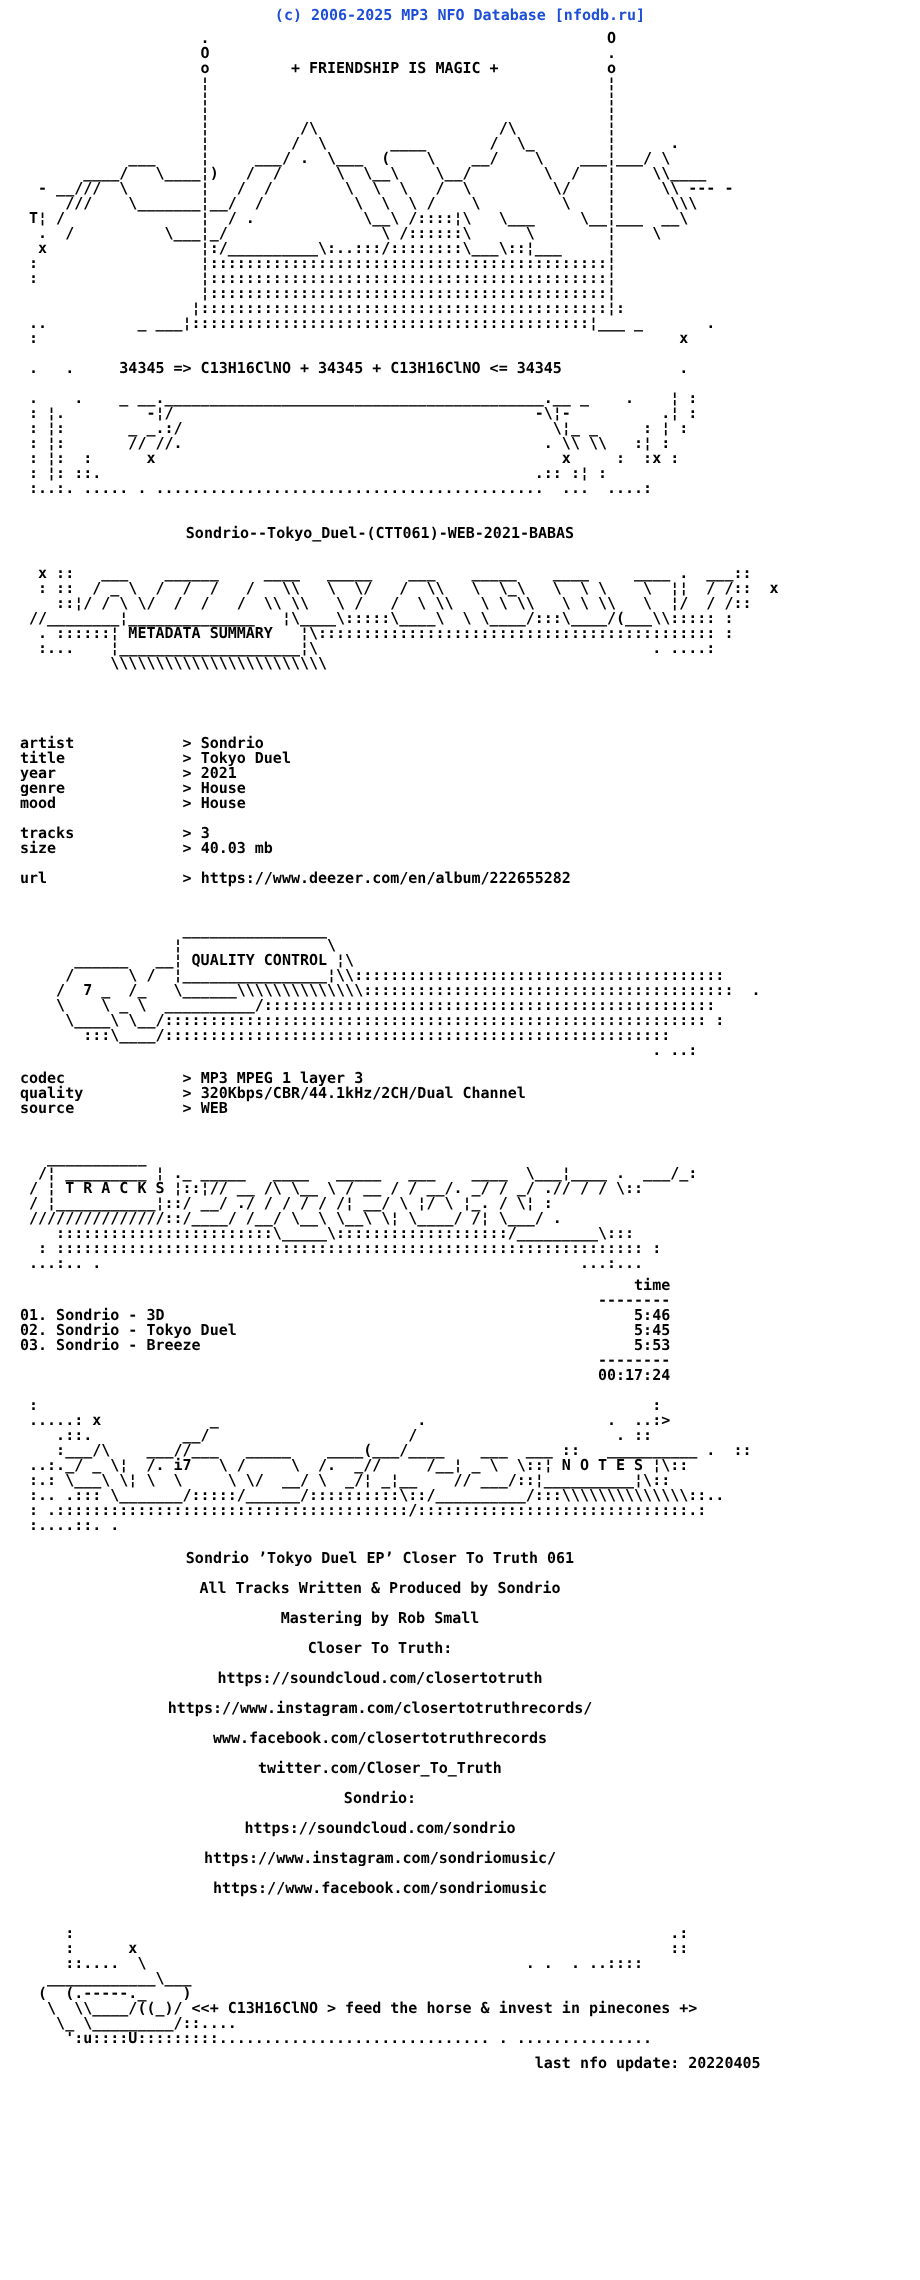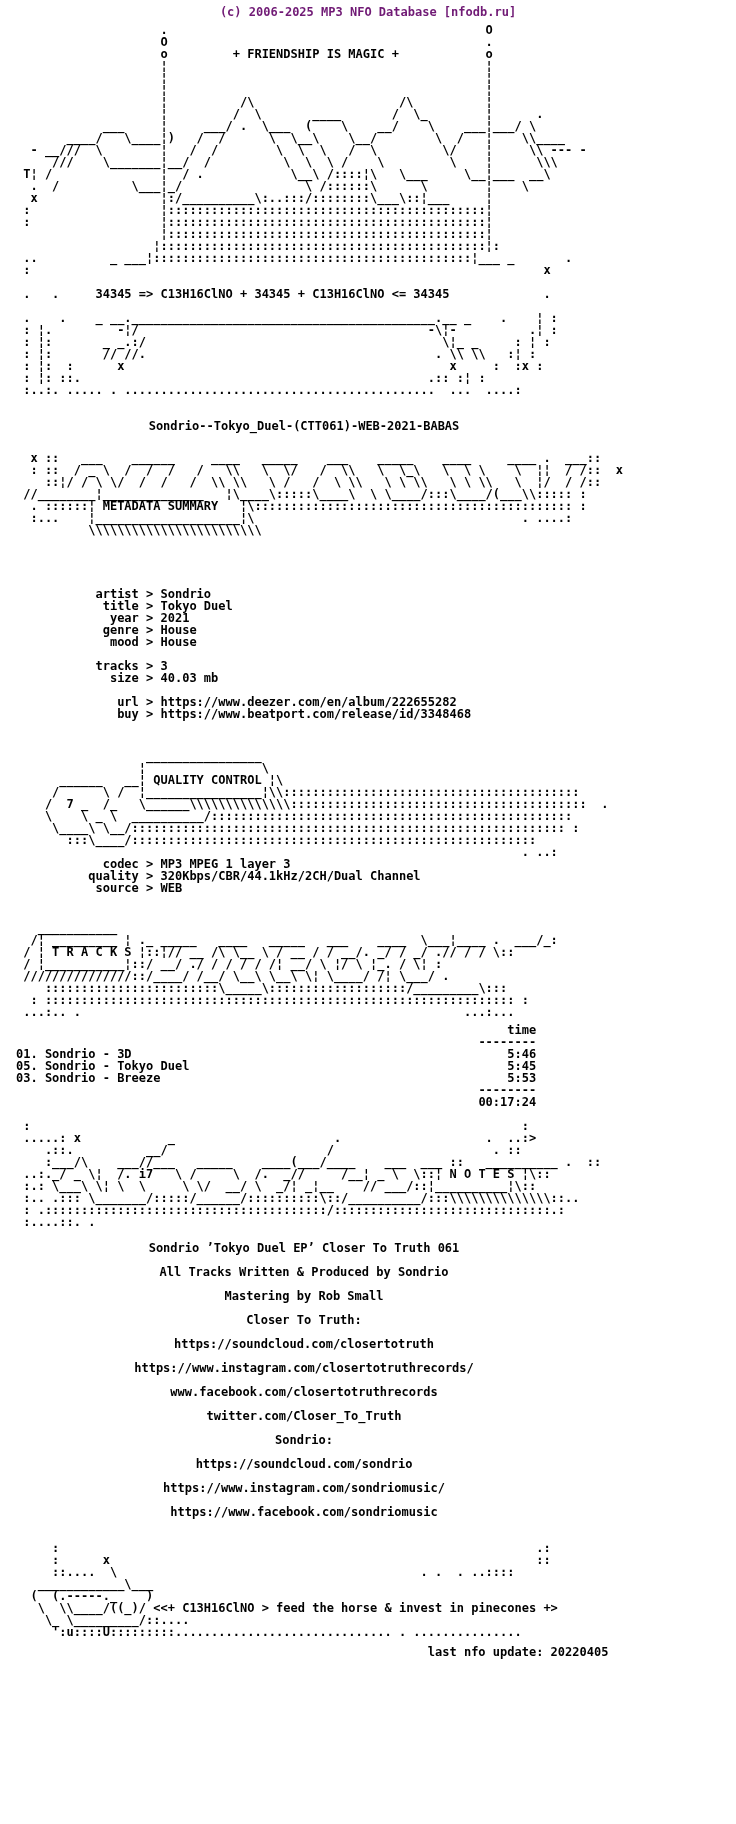--- a/index.html
+++ b/index.html
@@ -5,40 +5,40 @@
   * { margin:0; padding:0; box-sizing:border-box; }
   html,body { background:#ffffff; }
   body {
     width:736px; height:1824px; overflow:hidden;
     color:#000000;
     font-family:"DejaVu Sans Mono","Liberation Mono",monospace;
     font-size:12px; line-height:12px; font-weight:700;
   }
   pre { font:inherit; white-space:pre; }
   .page { width:736px; height:1824px; padding:4px 0 0 16px; overflow:hidden; }
-  #copyright { width:704px; text-align:center; margin-top:2px; color:#701a75; white-space:pre; }
+  #copyright { width:704px; text-align:center; margin-top:2px; color:#1d4ed8; white-space:pre; }
   .center80 { width:576px; text-align:center; white-space:pre; }
   #art-top      { margin-top:6px; }
   #episode      { margin-top:46px; }
   #release      { margin-top:24px; }
   #art-meta     { margin-top:20px; }
   #meta-fields  { margin-top:52px; }
   .fgroup2 { margin-top:8px; }
   .fgroup3 { margin-top:12px; }
   .fgroup4 { margin-top:12px; }
   #art-quality  { margin-top:30px; }
-  #quality-fields { margin-top:0; }
+  #quality-fields { margin-top:10px; }
   #art-tracks   { margin-top:28px; }
   #tracks-block { margin-top:6px; width:72ch; }
   #art-notes    { margin-top:12px; }
   #notes        { margin-top:8px; line-height:24px; }
   #art-bottom   { margin-top:18px; }
   #update-line  { margin-top:8px; margin-left:57ch; white-space:pre; }
   .frow { white-space:pre; }
-  .flab { display:inline-block; width:17ch; text-align:right; }
+  .flab { display:inline-block; width:17ch; }
   .trow { display:flex; justify-content:space-between; white-space:pre; }
   .t-right { text-align:right; white-space:pre; }
 </style>
 </head>
 <body>
 
 <div class="page">
 
   <div id="copyright">(c) 2006-2025 MP3 NFO Database [nfodb.ru]</div>
 
@@ -92,21 +92,20 @@
       <div class="frow"><span class="flab">year</span><span> &gt; </span><span>2021</span></div>
       <div class="frow"><span class="flab">genre</span><span> &gt; </span><span>House</span></div>
       <div class="frow"><span class="flab">mood</span><span> &gt; </span><span>House</span></div>
     </div>
     <div class="fgroup3">
       <div class="frow"><span class="flab">tracks</span><span> &gt; </span><span>3</span></div>
       <div class="frow"><span class="flab">size</span><span> &gt; </span><span>40.03 mb</span></div>
     </div>
     <div class="fgroup4">
       <div class="frow"><span class="flab">url</span><span> &gt; </span><span>https://www.deezer.com/en/album/222655282</span></div>
-      <div class="frow"><span class="flab">buy</span><span> &gt; </span><span>https://www.beatport.com/release/id/3348468</span></div>
     </div>
   </div>
 
   <pre id="art-quality">                  ________________
                  ¦                \
       ______   __¦ QUALITY CONTROL ¦\
      /      \ /  ¦________________¦\\:::::::::::::::::::::::::::::::::::::::::
     /  7 _  /_   \______\\\\\\\\\\\\\\:::::::::::::::::::::::::::::::::::::::::  .
     \    \ _ \  __________/::::::::::::::::::::::::::::::::::::::::::::::::::
      \____\ \__/:::::::::::::::::::::::::::::::::::::::::::::::::::::::::::: :
@@ -125,21 +124,21 @@
  / ¦___________¦::/ __/ ./ / / / / /¦ __/ \ ¦/ \ ¦_. / \¦ :
  ///////////////::/____/ /__/ \__\ \__\ \¦ \____/ /¦ \___/ .
     ::::::::::::::::::::::::\_____\:::::::::::::::::::/_________\:::
   : ::::::::::::::::::::::::::::::::::::::::::::::::::::::::::::::::: :
  ...:.. .                                                     ...:...</pre>
 
   <div id="tracks-block">
     <div class="t-right">time</div>
     <div class="t-right">--------</div>
     <div class="trow"><span>01. Sondrio - 3D</span><span>5:46</span></div>
-    <div class="trow"><span>05. Sondrio - Tokyo Duel</span><span>5:45</span></div>
+    <div class="trow"><span>02. Sondrio - Tokyo Duel</span><span>5:45</span></div>
     <div class="trow"><span>03. Sondrio - Breeze</span><span>5:53</span></div>
     <div class="t-right">--------</div>
     <div class="t-right">00:17:24</div>
   </div>
 
   <pre id="art-notes"> :                                                                    :
  .....: x            _                      .                    .  ..:&gt;
     .::.          __/                      /                      . ::
     :___/\    ___//___   _____    ____(___/____    ___  ___ ::   __________ .  ::
  ..:._/ _ \¦  /. i7   \ /     \  /.  _//     /__¦ _ \  \::¦ N O T E S ¦\::

